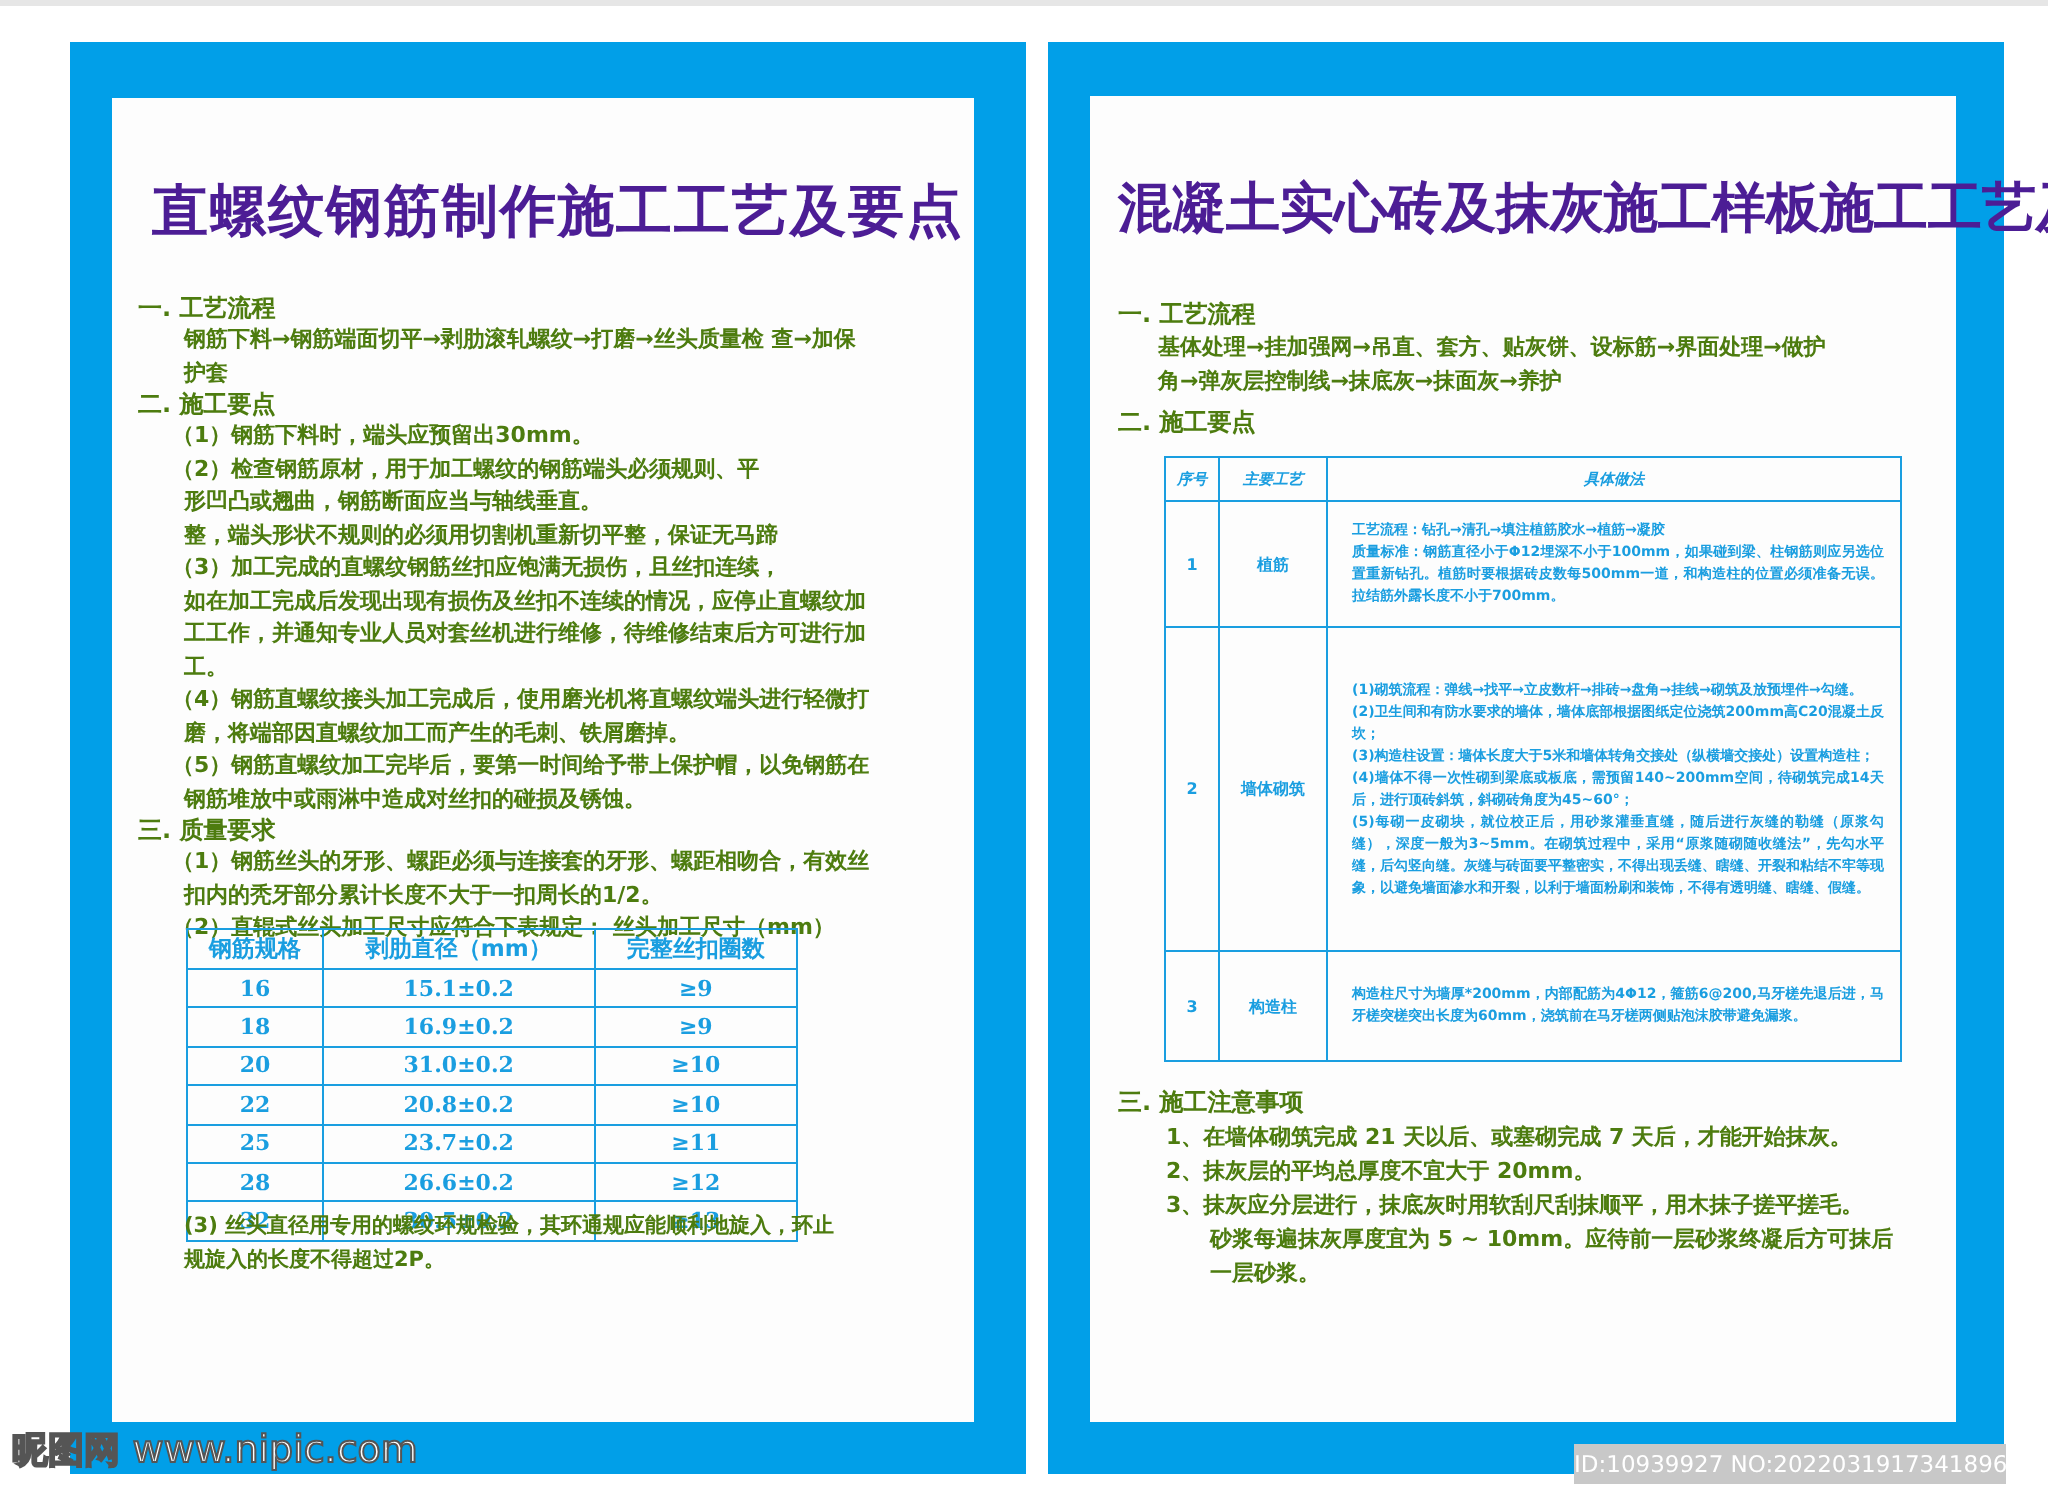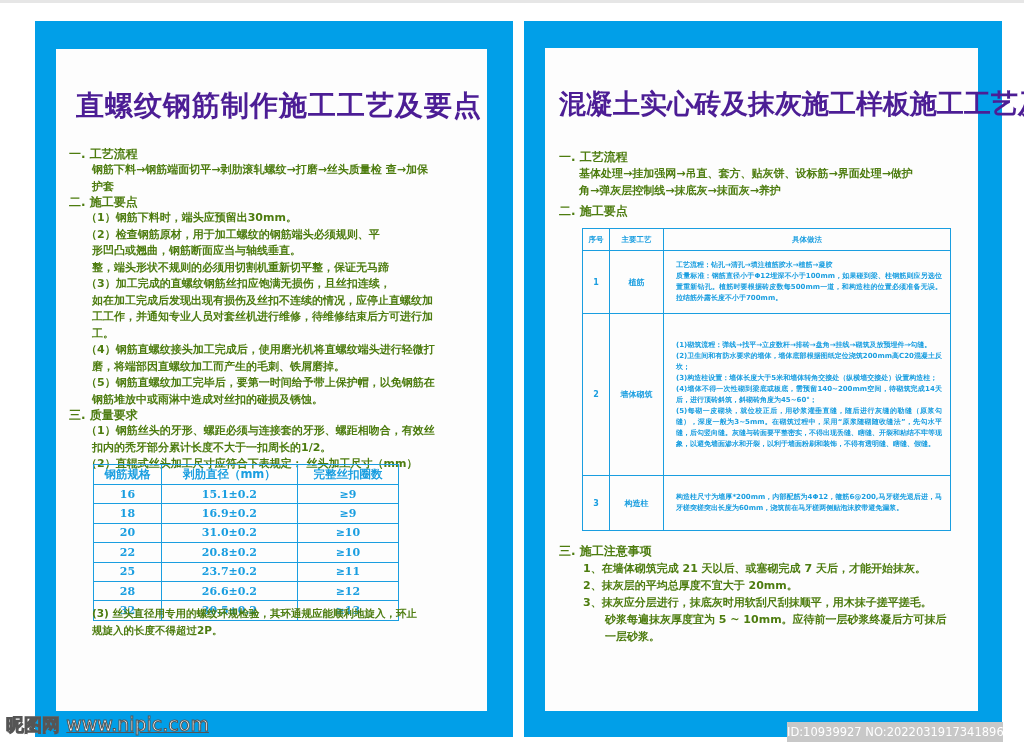--- a/index.html
+++ b/index.html
@@ -16,25 +16,25 @@
   .panel.right .title{left:14px;top:38px;font-size:27px;letter-spacing:0;}
   .c{color:#4d7c0f;font-weight:bold;font-size:11px;line-height:16.5px;}
   .abs{position:absolute;}
   .sec{font-size:12px;}
   table{border-collapse:collapse;position:absolute;}
   .lt{left:37px;top:415px;width:306px;}
   .lt td,.lt th{border:1.5px solid #1a9ee0;color:#1a9ee0;font-weight:bold;text-align:center;font-size:11px;height:18.4px;padding:0;font-family:"DejaVu Serif",serif;}
   .lt th{font-family:"DejaVu Sans",sans-serif;font-size:11.5px;height:19px;}
   .rt{left:37px;top:180px;width:369px;}
   .rt td,.rt th{border:1.5px solid #1a9ee0;color:#1a9ee0;font-weight:bold;font-size:7px;padding:0;}
-  .rt th{height:21px;text-align:center;font-size:7.5px;}
+  .rt th{height:21px;text-align:center;font-size:7.5px;font-style:italic;}
   .rt td.n,.rt td.p{text-align:center;font-size:8px;}
   .rt td.d{padding:3px 8px 3px 12px;line-height:11px;text-align:justify;font-size:7px;}
   .wm{position:absolute;left:6px;top:713px;font-size:18px;color:#fff;font-weight:bold;-webkit-text-stroke:1px #555;white-space:nowrap;}
-  .wm .url{font-size:19px;font-weight:normal;text-decoration:underline;}
+  .wm .url{font-size:19px;font-weight:normal;}
   .idbox{position:absolute;left:787px;top:722px;width:216px;height:20px;background:#c8c8c8;color:#fff;font-size:11.5px;line-height:20px;text-align:right;padding-right:2px;box-sizing:border-box;font-family:"DejaVu Sans",sans-serif;white-space:nowrap;overflow:hidden;}
 </style>
 </head>
 <body>
 
 <div class="topline"></div>
 
 <div class="panel left">
   <div class="inner">
     <div class="title">直螺纹钢筋制作施工工艺及要点</div>

